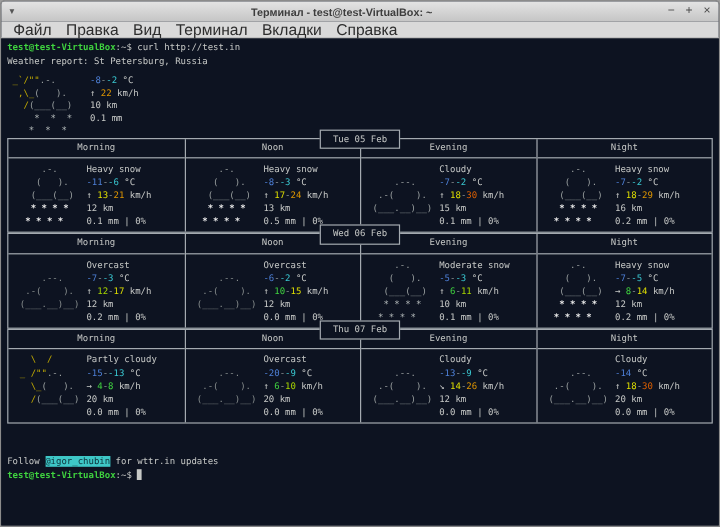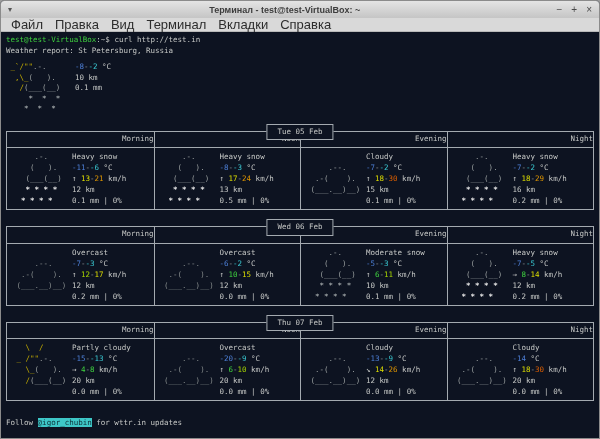--- a/index.html
+++ b/index.html
@@ -13,44 +13,44 @@
   .title{flex:1;text-align:center;font-weight:bold;white-space:nowrap;overflow:hidden}
   .win-btn{color:#4a4a4a;font-size:10px;margin-left:9px;line-height:17px}
   .menubar{height:14px;flex:none;background:#d9d9d9;border-bottom:1px solid #b9b9b9;
     display:flex;align-items:center;padding:0 4px;
     font-family:Liberation Sans, sans-serif;font-size:13px;color:#2d2d2d}
   .menubar .mitem{padding:0 6px}
   .terminal{flex:1;background:var(--bg);color:var(--fg);
     font-family:"DejaVu Sans Mono",monospace;font-size:7.5px;line-height:10.5px;
     padding:3px 5px;overflow:hidden}
   .line{white-space:pre}
-  .b{font-weight:normal}
+  .b{font-weight:bold}
   .c-fg{color:var(--fg)} .c-dim{color:var(--dim)}
   .c-green{color:var(--green)} .c-blue{color:var(--blue)} .c-cyan{color:var(--cyan)}
   .c-yellow{color:var(--yellow)} .c-yellowgreen{color:var(--yellowgreen)}
   .c-orange{color:var(--orange)} .c-red{color:var(--red)}
   .c-sun{color:var(--sun)} .c-cloud{color:var(--cloud)} .c-cloud2{color:var(--cloud2)}
   .c-snow{color:var(--snow)} .c-snowB{color:var(--snowB);font-weight:bold}
   .current{display:flex;margin-top:6px}
   pre.art{font:inherit;white-space:pre;flex:none;width:60px;color:var(--cloud)}
   .current .wtxt{margin-left:9px}
   .wtables{}
-  .wtable{position:relative;margin-top:16px;border:1px solid var(--border)}
+  .wtable{position:relative;margin-top:0;border:1px solid var(--border)}
   .datebox{position:absolute;top:-8px;left:50%;transform:translateX(-50%);
     background:var(--bg);border:1px solid var(--border);padding:2px 10px;z-index:2;white-space:pre}
   .wgrid{display:flex}
   .wcol{flex:1 1 25%;min-width:0}
   .wcol + .wcol{border-left:1px solid var(--border)}
-  .whead{text-align:right;padding:2px 0 3px;border-bottom:1px solid var(--border)}
+  .whead{text-align:center;padding:2px 0 3px;border-bottom:1px solid var(--border)}
   .wcell{display:flex;padding:3px 2px 3px 5px;line-height:11px;height:61px}
   .wcell pre.art{line-height:11px}
   .wtxt{flex:1;min-width:0}
   .wtxt .line{white-space:pre}
   .cname{color:var(--fg)}
-  .footer{margin-top:17px}
+  .footer{margin-top:27px}
   .handle{background:var(--linkbg);color:var(--linkfg)}
   .cursor{display:inline-block;width:4.5px;height:9px;background:var(--fg);
     vertical-align:-1.5px;margin-left:4px}
 </style>
 </head>
 <body>
 
 <div class="window">
 
   <div class="titlebar">
@@ -77,20 +77,21 @@
     <div class="line">Weather report: St Petersburg, Russia</div>
 
     <div class="current">
       <pre class="art"><span class="c-sun"> _`/""</span><span class="c-cloud">.-.  </span>
 <span class="c-sun">  ,\_</span><span class="c-cloud">(   ).  </span>
 <span class="c-sun">   /</span><span class="c-cloud">(___(__) </span>
 <span class="c-snow">     *  *  * </span>
 <span class="c-snow">    *  *  *  </span></pre>
       <div class="wtxt">
         <div class="line"><span class="c-blue">-8</span><span class="c-dim">-</span><span class="c-cyan">-2</span> <span>°C</span></div>
+        <div class="line"><span>↑</span> <span class="c-orange">22</span> <span>km/h</span></div>
         <div class="line">10 km</div>
         <div class="line">0.1 mm</div>
       </div>
     </div>
 
     <div class="wtables">
         <div class="wtable">
           <div class="datebox">Tue 05 Feb</div>
           <div class="wgrid">
             <div class="wcol">
@@ -306,15 +307,16 @@
                   <div class="line">0.0 mm | 0%</div>
                 </div>
               </div>
             </div>
           </div>
         </div>
       </div>
 
     <div class="line footer"><span>Follow </span><span class="handle">@igor_chubin</span><span> for wttr.in updates</span></div>
 
+    <div class="line"><span class="c-green b">test@test-VirtualBox</span><span>:</span><span>~</span><span>$</span><span class="cursor"></span></div>
 
   </div>
 </div>
 
 </body></html>

